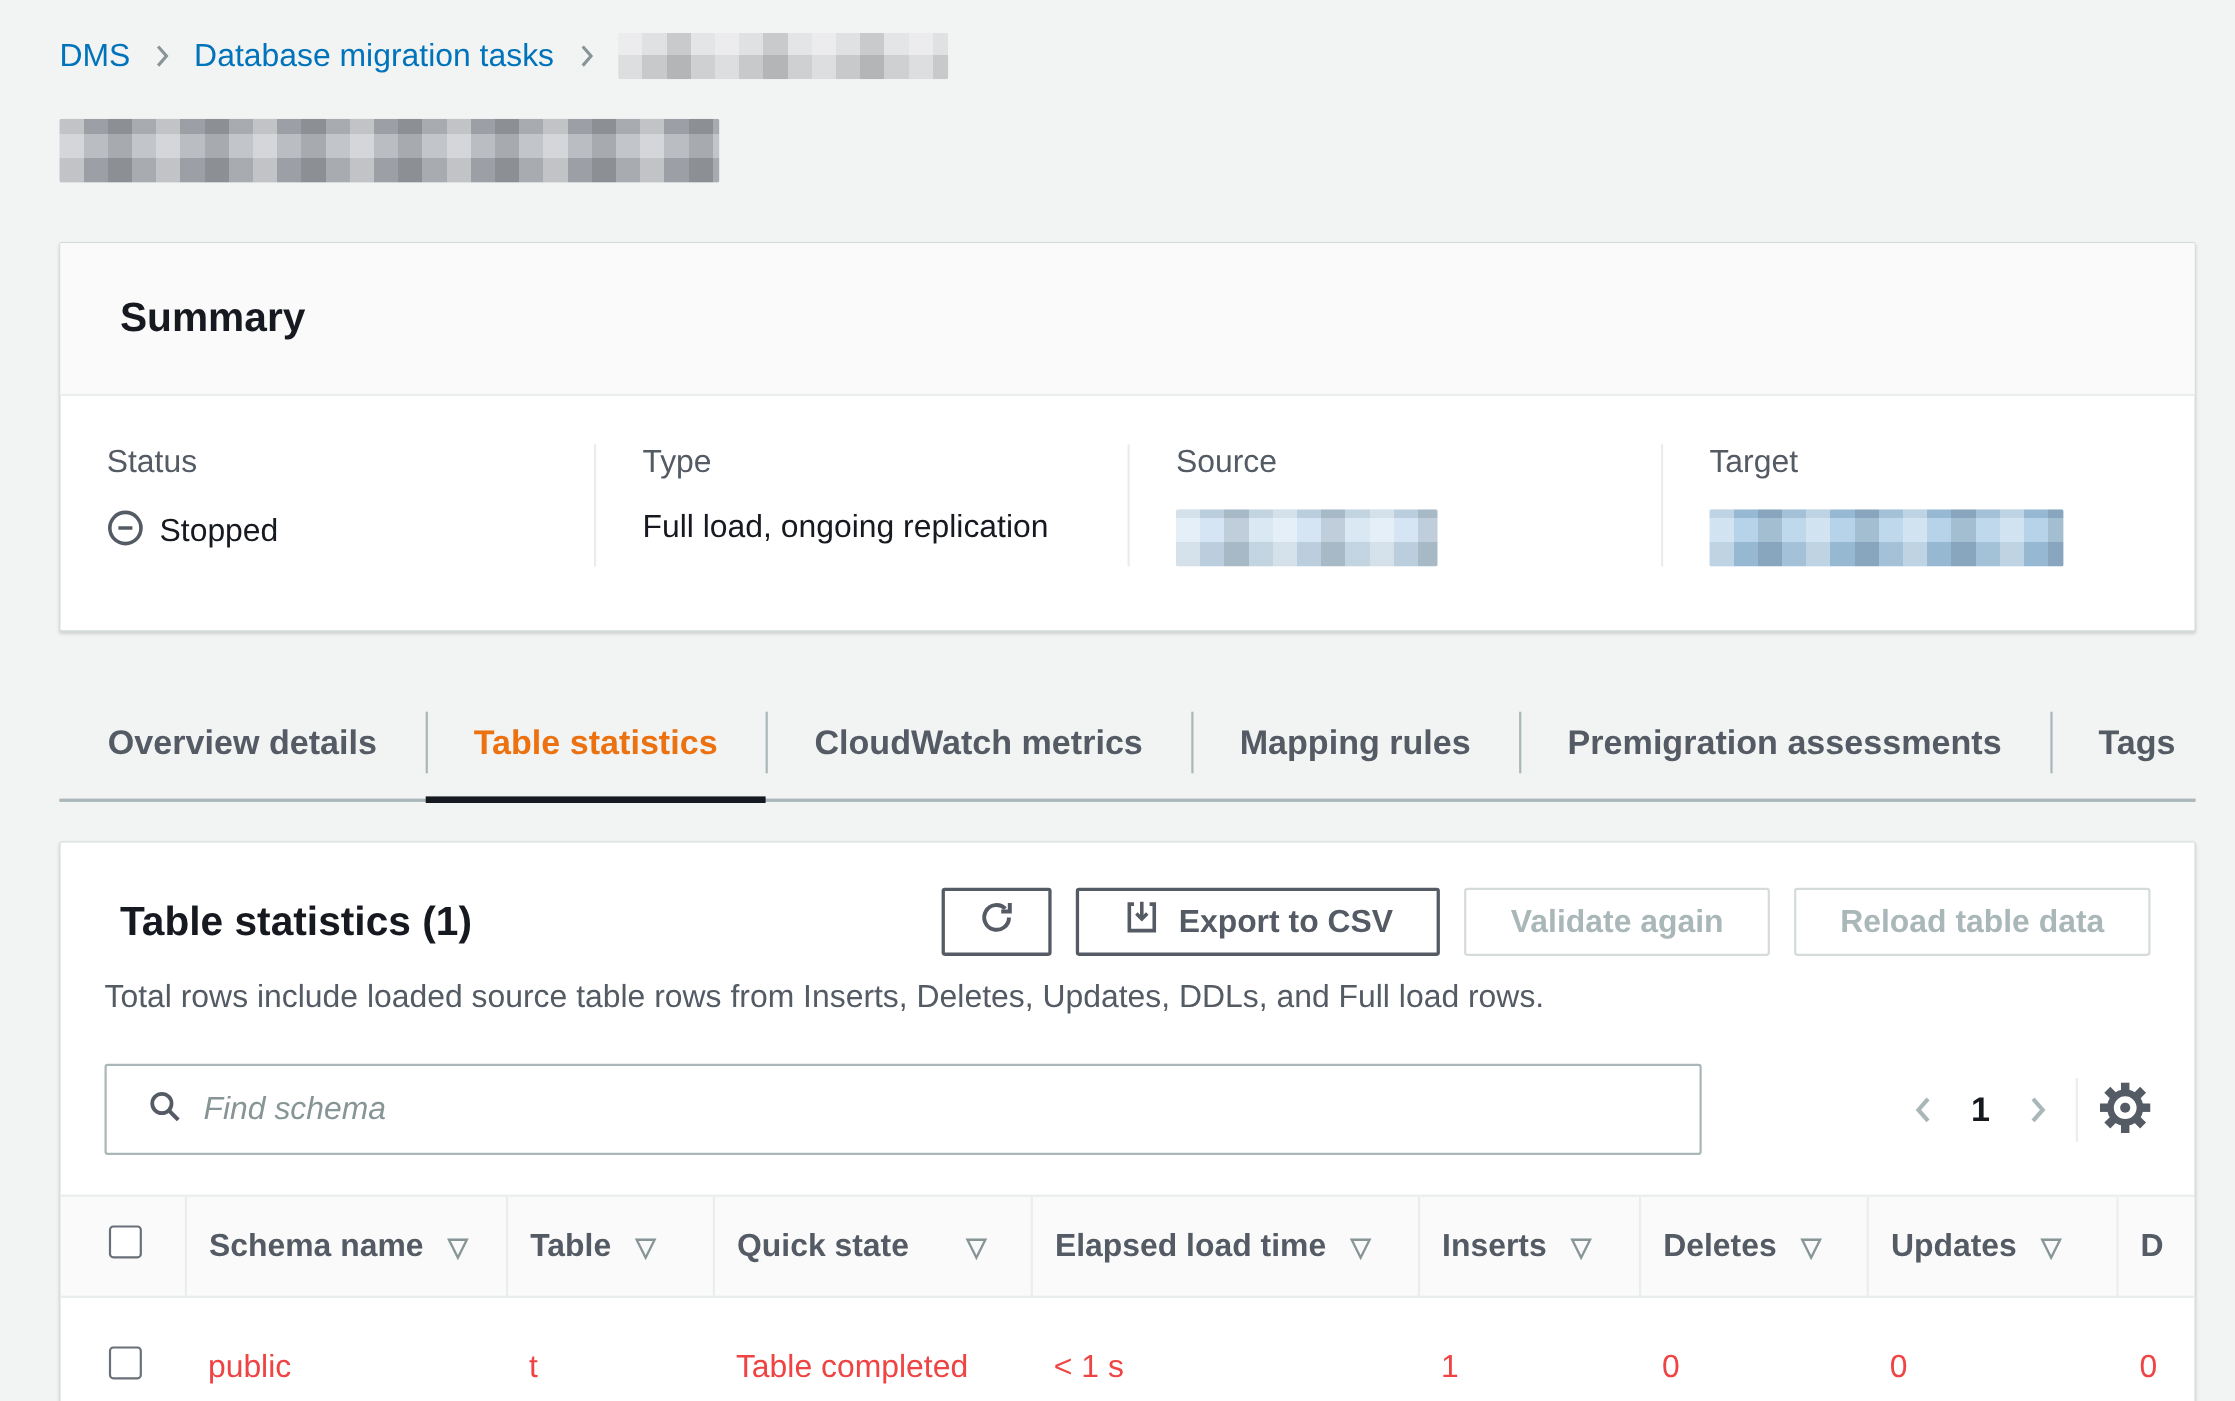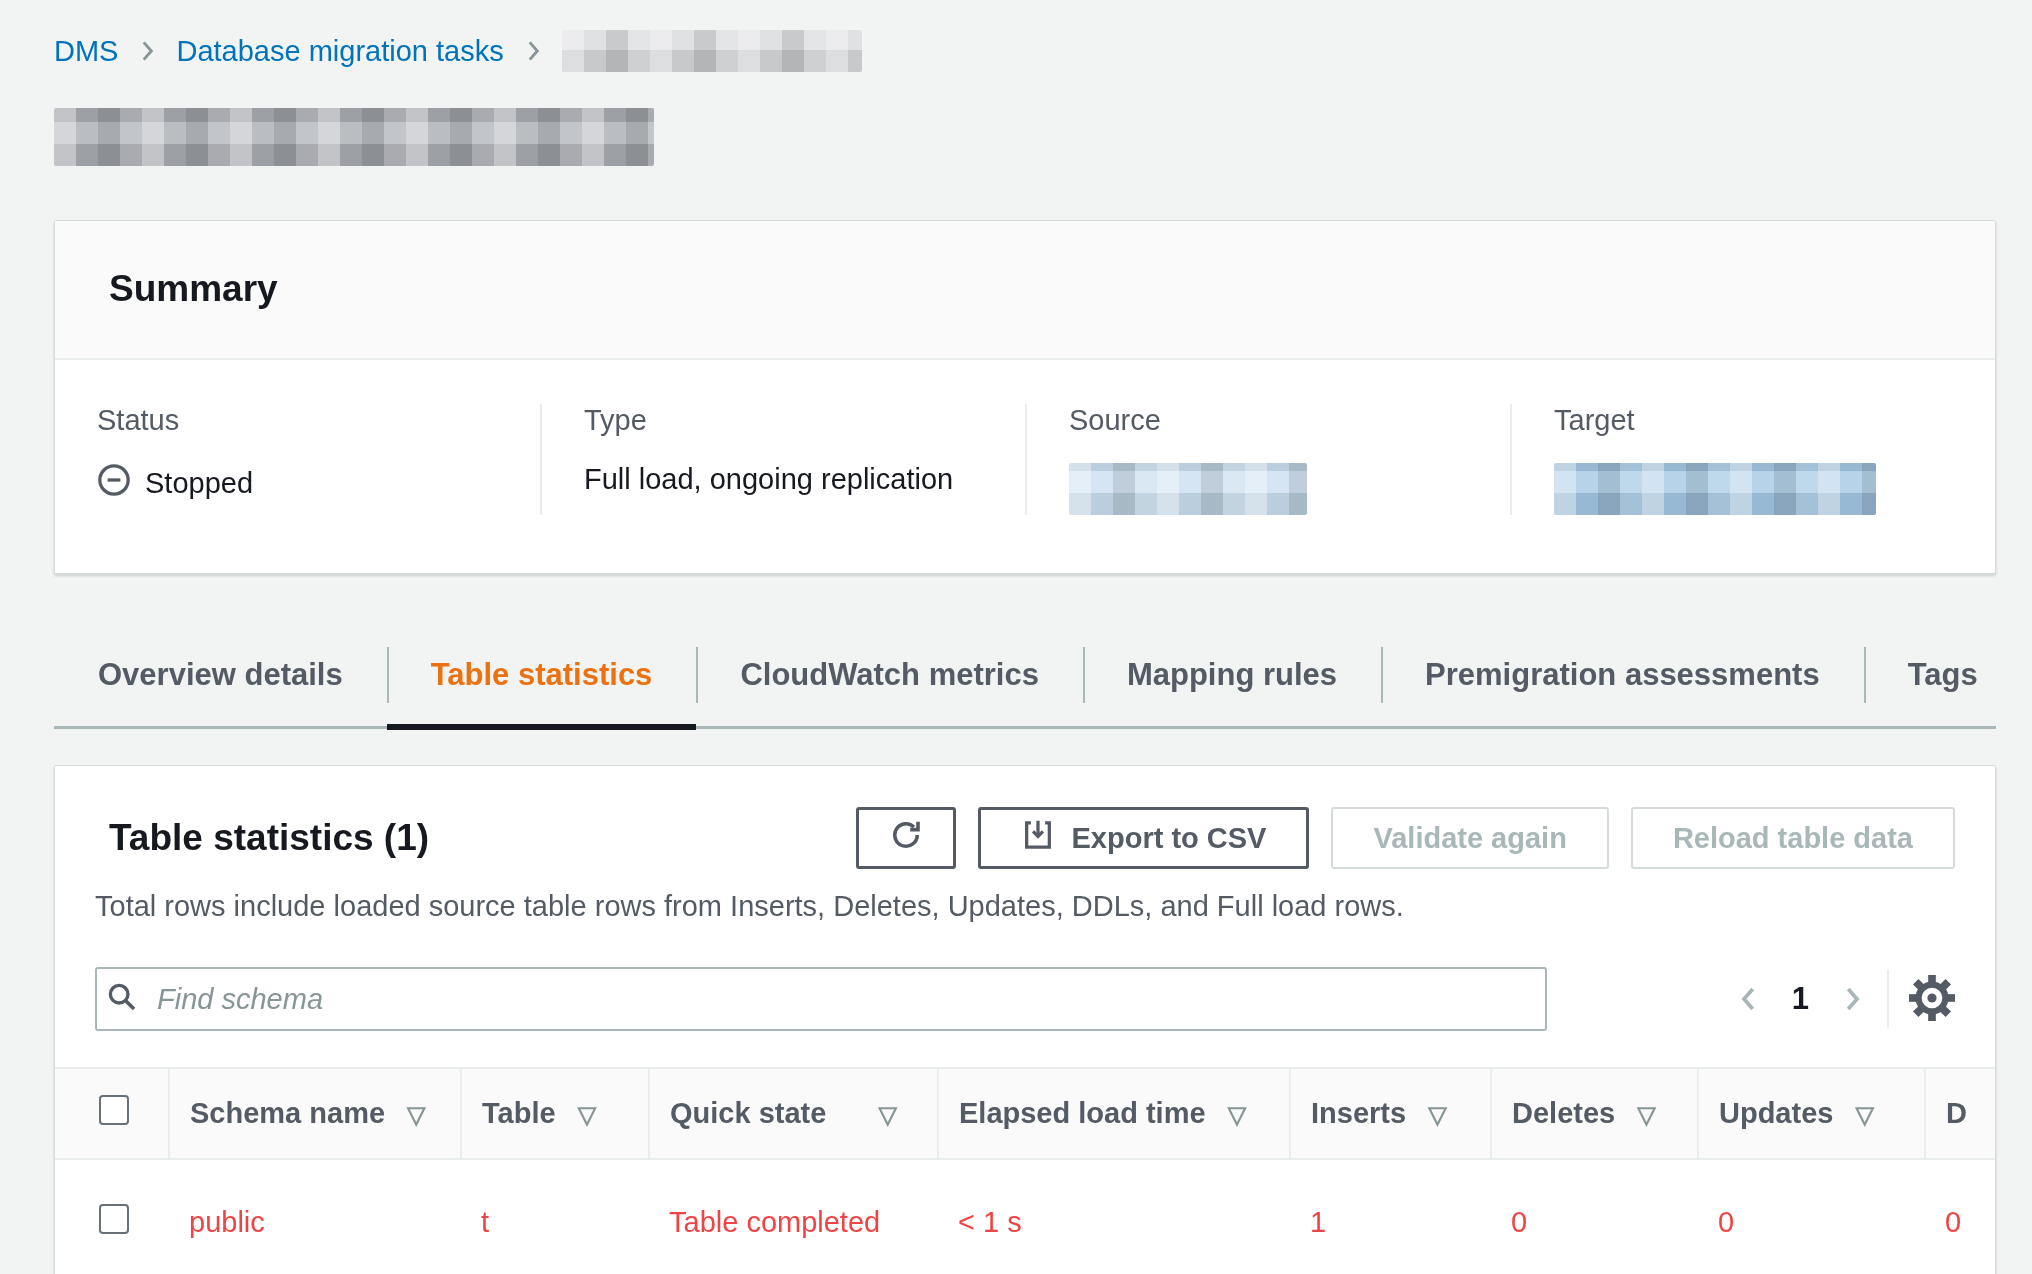--- a/index.html
+++ b/index.html
@@ -50,21 +50,21 @@
   .tab + .tab::before{content:'';position:absolute;left:0;top:5px;width:2px;height:56px;background:#aab7b8;}
   .tab.active{color:#ec7211;}
   .tab.active::after{content:'';position:absolute;left:0;right:0;bottom:-22px;height:6px;background:#16191f;z-index:2;}
   .tabs-rule{height:3px;background:#aab7b8;margin-top:18px;}
 
   
   .ts-card{margin-top:36px;padding-top:38px;overflow:hidden;}
   .ts-header{display:flex;justify-content:space-between;align-items:center;padding:0 40px;}
   .ts-desc{margin:18px 40px 0;font-size:29px;color:#545b64;}
   .toolbar{margin:44px 40px 0;display:flex;align-items:center;}
-  .search-box{width:1452px;height:64px;box-sizing:border-box;border:2px solid #aab7b8;border-radius:3px;background:#fff;display:flex;align-items:center;padding:0 8px;gap:16px;}
+  .search-box{width:1452px;height:83px;box-sizing:border-box;border:2px solid #aab7b8;border-radius:3px;background:#fff;display:flex;align-items:center;padding:0 36px;gap:16px;}
   .search-box input{flex:1;border:none;outline:none;font-size:29px;font-family:inherit;color:#16191f;background:transparent;}
   .search-box input::placeholder{color:#879596;font-style:italic;}
   .pagination{margin-left:auto;display:flex;align-items:center;gap:28px;}
   .page-num{font-size:31px;font-weight:bold;color:#16191f;}
   .pag-btn{background:none;border:none;padding:0;cursor:pointer;display:flex;align-items:center;}
   .pag-divider{width:2px;height:58px;background:#eaeded;margin:0 20px;}
   .gear-btn{background:none;border:none;padding:0;cursor:pointer;display:flex;align-items:center;}
 
   
   table.stats{margin-top:36px;width:100%;border-collapse:collapse;table-layout:fixed;}

